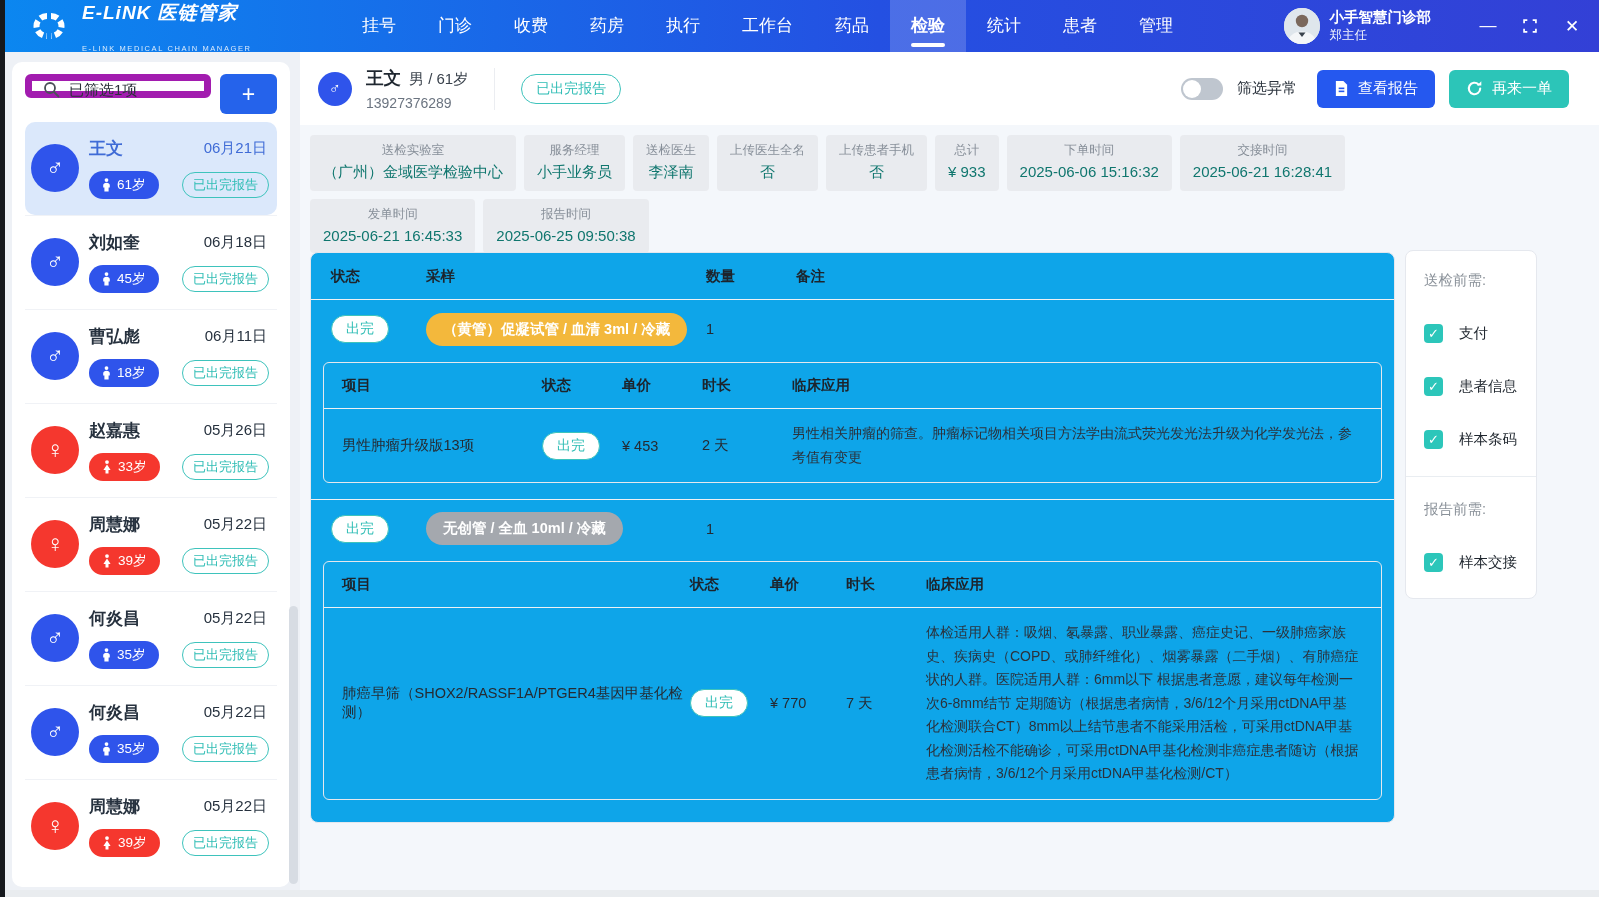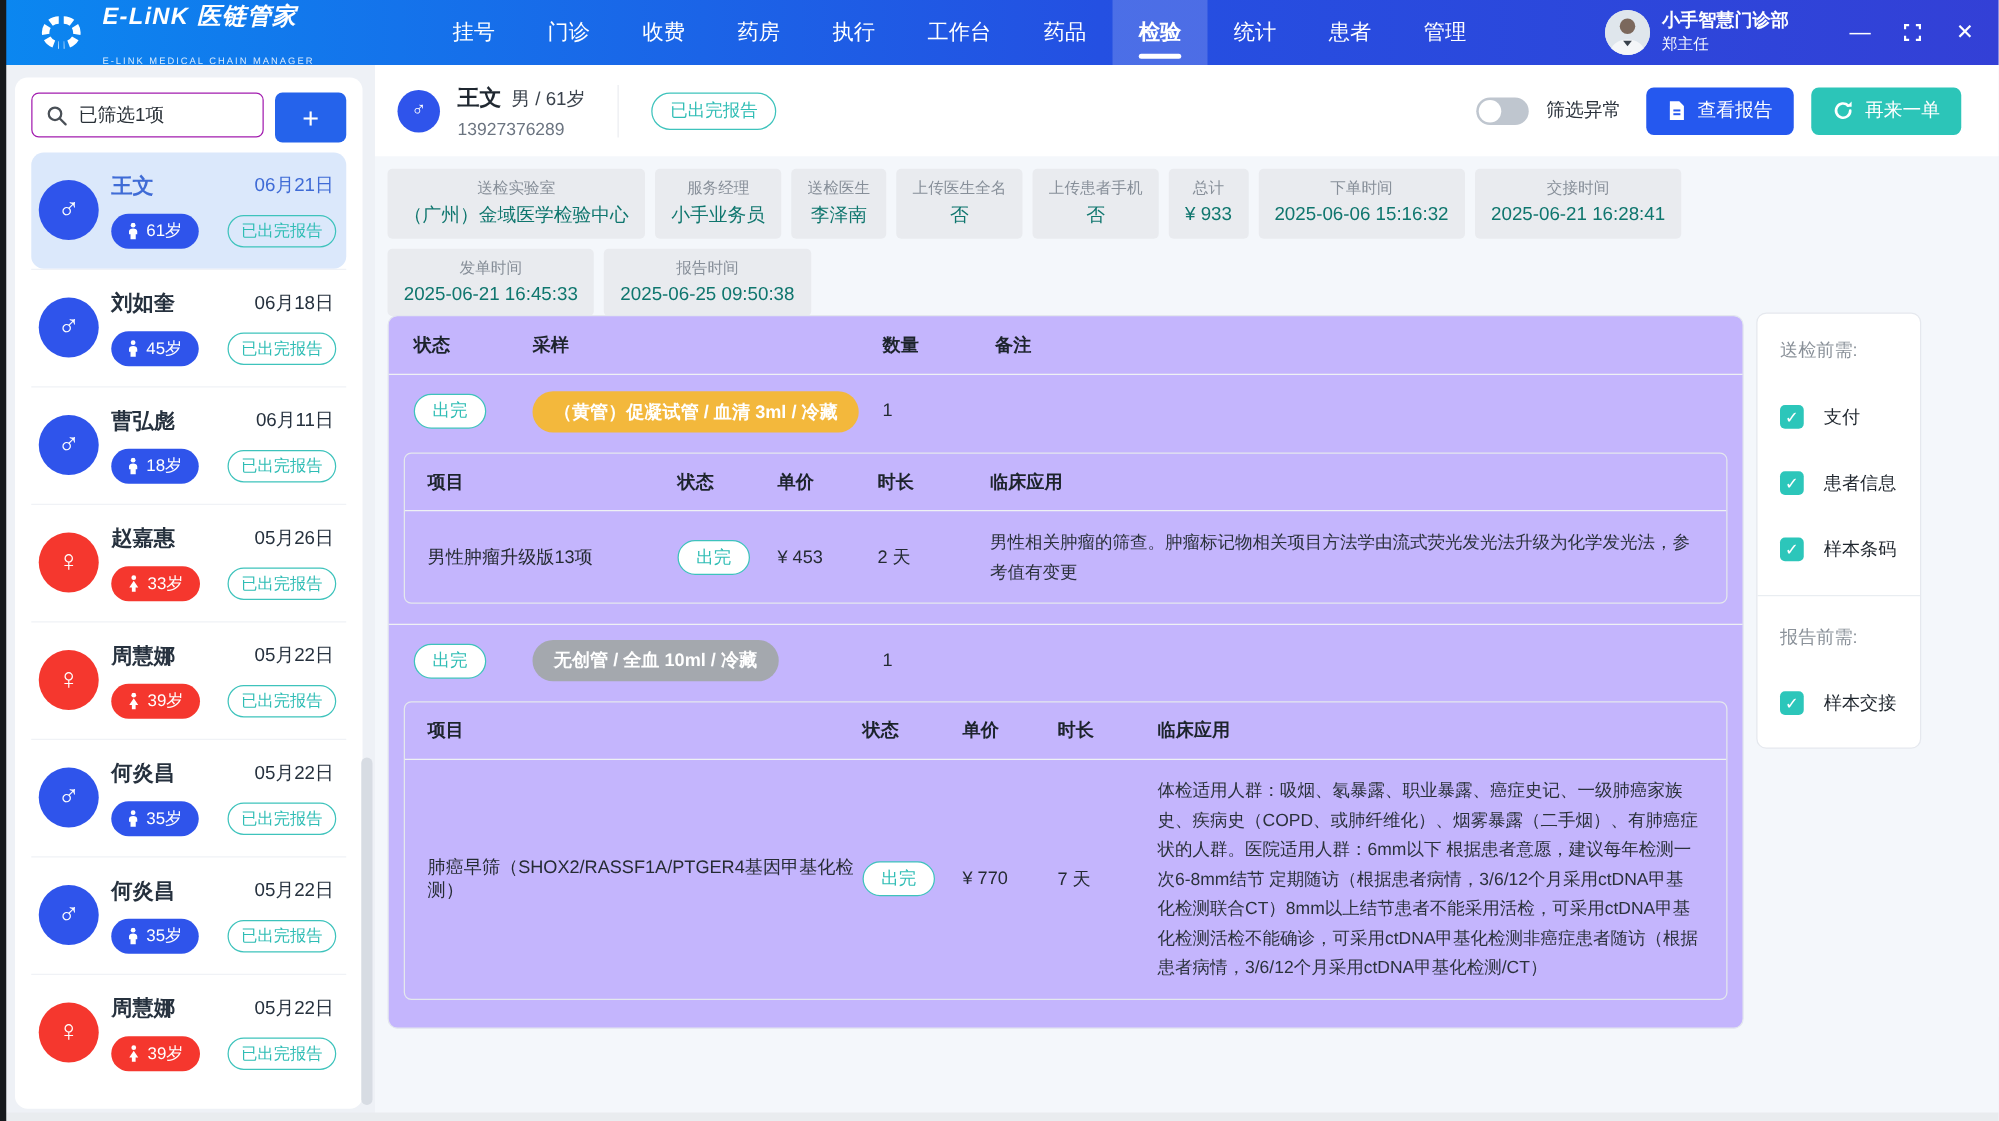--- a/index.html
+++ b/index.html
@@ -23,22 +23,22 @@
   .user-names { line-height:1.25; }
   .clinic { font-size:14.5px; font-weight:700; white-space:nowrap; }
   .role { font-size:12.5px; opacity:.95; margin-top:2px; }
   .win-controls { display:flex; align-items:center; gap:0; margin-left:26px; }
   .win-btn { width:42px; height:52px; display:flex; align-items:center; justify-content:center; font-size:17px; }
 
   
   .sidebar { position:absolute; left:12px; top:62px; width:278px; bottom:10px;
     background:#fff; border-radius:10px; padding:12px 13px 0; overflow:hidden; }
   .search-row { display:flex; gap:9px; }
-  .search-box { flex:1; height:36px; border:1px solid #a21caf; border-radius:6px;
-    display:flex; align-items:center; gap:9px; padding:0 11px; font-size:15px; color:#2a3138; background:#fff; }
+  .search-box { flex:1; height:24px; border:7px solid #a21caf; border-radius:6px;
+    display:flex; align-items:flex-start; gap:9px; padding:0 11px; font-size:15px; color:#2a3138; background:#fff; }
   .add-btn { width:57px; height:40px; background:#2563eb; color:#fff; border:none; border-radius:6px;
     font-size:23px; display:flex; align-items:center; justify-content:center; cursor:pointer; }
   .patient-list { margin-top:8px; }
   .patient-card { display:grid; grid-template-columns:58px 1fr auto; grid-template-rows:auto auto;
     row-gap:11px; align-items:center; padding:15px 8px 16px 6px; }
   .patient-card + .patient-card { border-top:1px solid #f0f2f6; }
   .patient-card.selected { background:#dbe8fb; border-radius:10px; border-top:none; }
   .p-avatar { grid-row:1/3; width:48px; height:48px; border-radius:50%;
     display:flex; align-items:center; justify-content:center; color:#fff; font-size:24px; }
   .male .p-avatar, .age-pill.male { background:#2f54eb; }
@@ -77,21 +77,21 @@
     display:flex; align-items:center; gap:9px; padding:0 17px; cursor:pointer; font-family:inherit; }
   .btn-blue { background:#2558ef; }
   .btn-teal { background:#2cc5b8; }
 
   .info-area { position:absolute; top:83px; left:10px; width:1175px; display:flex; flex-wrap:wrap; gap:8px; }
   .field { background:#e9ebef; border-radius:4px; padding:7px 13px 9px;text-align:center; }
   .f-label { font-size:12.5px; color:#878f99; }
   .f-value { font-size:15px; color:#0f766e; margin-top:4px; white-space:nowrap; }
 
   .order-card { position:absolute; top:200px; left:10px; width:1085px;
-    background:#c4b5fd; border:1px solid #e3e7ee; border-radius:8px; padding-bottom:6px; }
+    background:#0ea5e9; border:1px solid #e3e7ee; border-radius:8px; padding-bottom:6px; }
   .group-header, .group-row { display:grid; grid-template-columns:95px 280px 90px 1fr;
     align-items:center; padding:0 20px; }
   .group-header { height:47px; border-bottom:1px solid #eef1f4; font-weight:700; font-size:14.5px; color:#1d242c; }
   .group-row { min-height:58px; padding-top:6px; padding-bottom:6px; font-size:14.5px; }
   .items-card + .group-row { border-top:1px solid #eef1f4; }
   .teal-outline { display:inline-block; border:1px solid #3ec3bc; color:#2fbdb5;
     border-radius:999px; padding:4px 14px; font-size:14px; background:#fff; }
   .sample-pill { display:inline-block; color:#fff; font-weight:700; font-size:14.5px;
     padding:7px 17px; border-radius:999px; }
   .sample-yellow { background:#f3b83c; }

